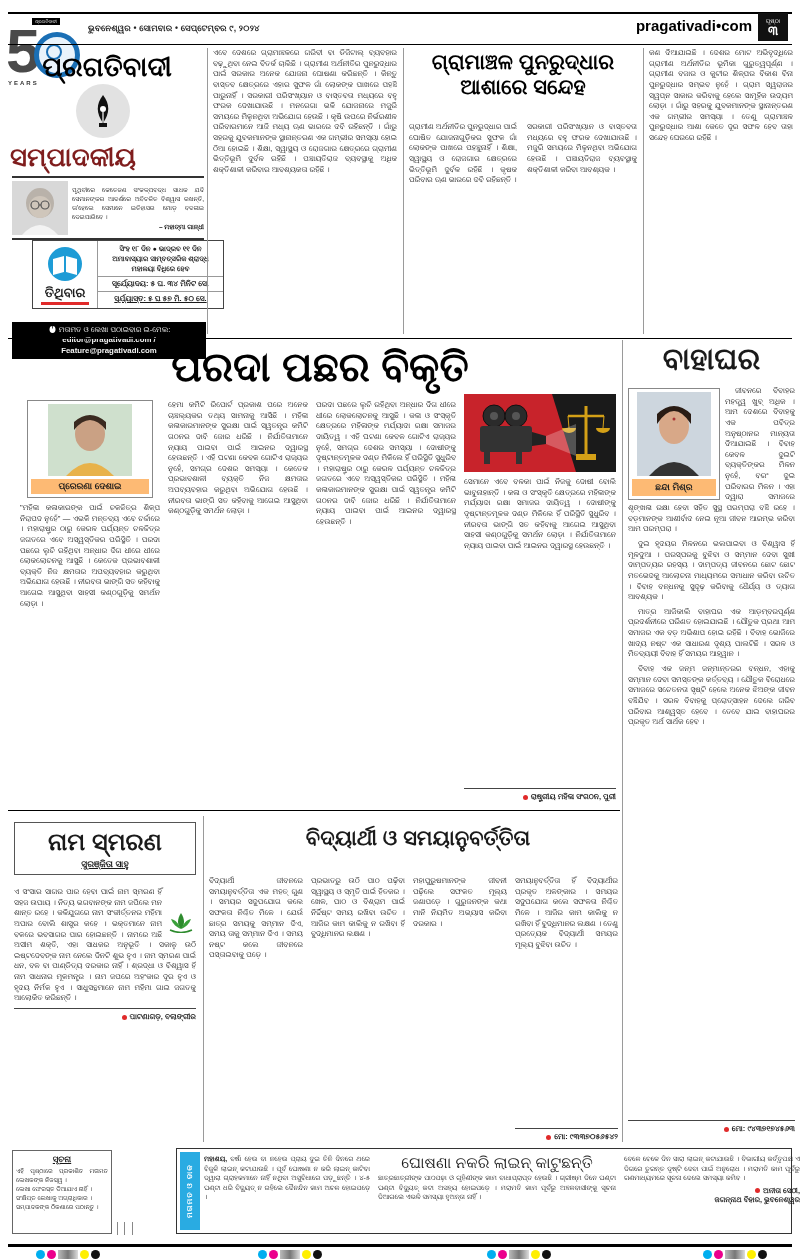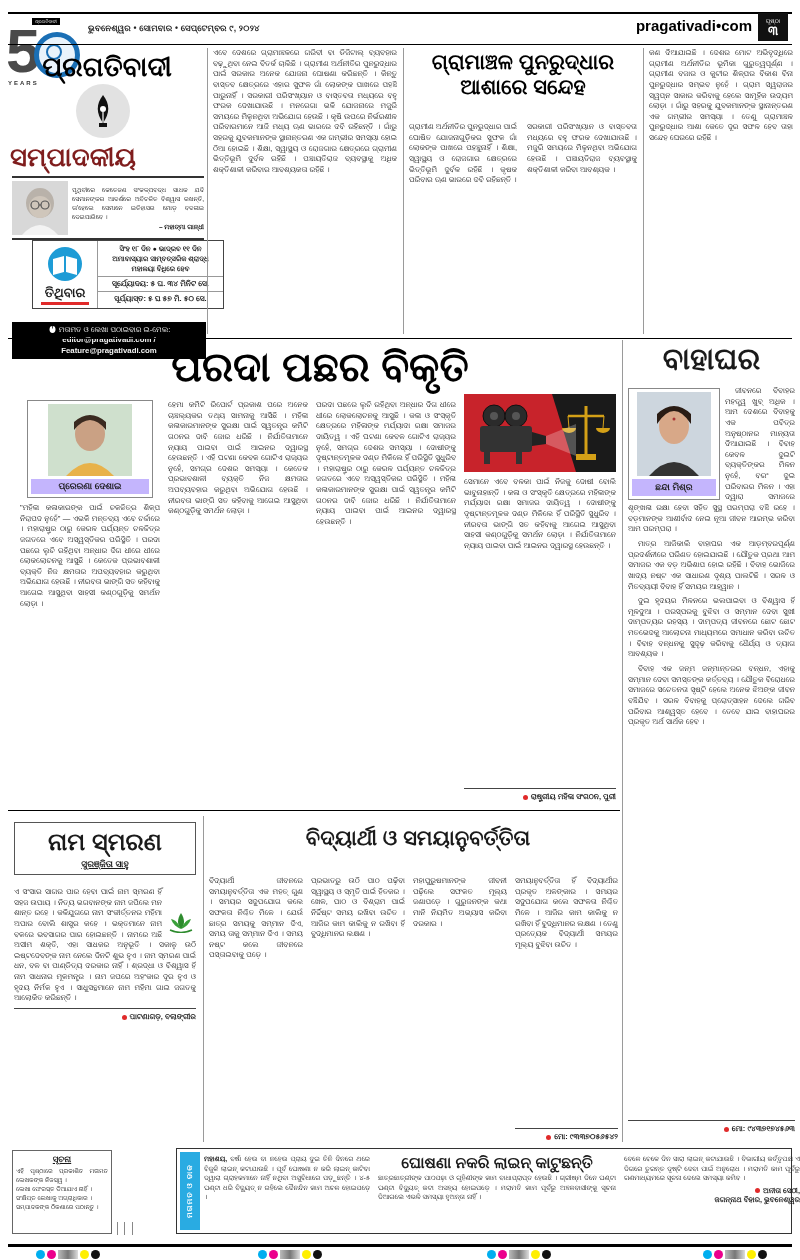--- a/index.html
+++ b/index.html
@@ -35,36 +35,36 @@
               padding:3px 0;display:flex;gap:4px;align-items:center;}
   .gq{font-size:6.3px;line-height:1.45;text-align:justify;color:#111;flex:1;}
   .gq .attr{display:block;text-align:right;font-weight:bold;font-size:6.5px;}
   .almanac{left:12px;top:240px;width:190px;border:1px solid #444;display:flex;margin-left:20px;}
   .alm-left{width:64px;border-right:1px solid #999;display:flex;flex-direction:column;align-items:center;padding:5px 0 3px;}
   .alm-title{font-size:13px;font-weight:800;margin-top:3px;}
   .alm-red{width:48px;height:3px;background:#e02a2a;margin-top:1px;}
   .alm-right{flex:1;display:flex;flex-direction:column;}
   .alm-lines{padding:3px 3px 2px;text-align:center;font-size:7px;font-weight:bold;line-height:1.45;border-bottom:1px solid #999;}
   .alm-row{padding:2px 2px;text-align:center;font-size:7.5px;font-weight:bold;}
-  .alm-row + .alm-row{border-top:1px solid #999;}
+  .alm-row + .alm-row{border-top:1px solid #999;text-decoration:underline;}
   .contactbar{left:12px;top:322px;width:190px;background:#000;color:#fff;text-align:center;
               padding:3px 2px;line-height:1.35;}
   .contactbar .c1{font-size:7.5px;}
   .contactbar .c2{font-size:7.8px;font-weight:bold;color:#f4f4f4;}
 
   
   .ed-head{left:409px;top:50px;width:228px;text-align:center;font-size:21px;font-weight:900;
            line-height:1.18;white-space:pre-line;color:#000;}
   .ed-col{overflow:hidden;}
 
   
   .feat-head{left:70px;top:344px;width:500px;text-align:center;font-size:41px;font-weight:900;color:#000;}
   .author-box{border:1px solid #888;padding:3px;background:#fff;}
   .author-box .ph{display:block;margin:0 auto;}
-  .author-name{background:#c4b5fd;text-align:center;font-size:9px;font-weight:bold;padding:2px 0;margin-top:3px;}
+  .author-name{background:#fdba74;text-align:center;font-size:9px;font-weight:bold;padding:2px 0;margin-top:3px;}
   .byline{display:flex;align-items:center;justify-content:flex-end;gap:3px;border-top:1px solid #444;
           padding-top:3px;margin-top:4px;font-size:7.5px;font-weight:bold;}
   .byline .dot{width:5px;height:5px;border-radius:50%;background:#e02a2a;flex:0 0 auto;}
 
   
   .wed-head{left:628px;top:342px;width:167px;text-align:center;font-size:30px;font-weight:900;}
   .wed-body{left:628px;top:386px;width:167px;height:726px;overflow:hidden;}
   .wed-body p{margin:0 0 4px;text-indent:10px;}
   .wed-author{float:left;margin:2px 5px 3px 0;}
 
@@ -73,21 +73,21 @@
   .nama-title{font-size:24px;font-weight:900;}
   .nama-author{font-size:9px;font-weight:bold;text-decoration:underline;margin-top:3px;}
   .stud-head{left:226px;top:826px;width:384px;text-align:center;font-size:21px;font-weight:900;}
 
   
   .letters{left:176px;top:1148px;width:616px;height:86px;border:1.5px solid #333;display:flex;padding:3px;box-sizing:border-box;}
   .strip{width:20px;background:#29abe2;color:#fff;display:flex;align-items:center;justify-content:center;
          font-size:7.5px;font-weight:bold;writing-mode:vertical-rl;transform:rotate(180deg);letter-spacing:1px;}
   .let-content{flex:1;display:flex;gap:8px;padding:2px 4px;}
   .let-col{overflow:hidden;}
-  .let-head{text-align:center;font-size:15.5px;font-weight:700;margin-bottom:2px;line-height:1.1;}
+  .let-head{text-align:center;font-size:15.5px;font-weight:400;margin-bottom:2px;line-height:1.1;}
   .sig{display:flex;align-items:center;justify-content:flex-end;gap:3px;font-size:7.3px;font-weight:bold;margin-top:3px;}
   .sig .dot{width:5px;height:5px;border-radius:50%;background:#e02a2a;}
   .sig-addr{text-align:right;font-size:7.3px;font-weight:bold;}
 
   .notice{left:12px;top:1150px;width:100px;height:84px;border:1px solid #666;padding:3px;box-sizing:border-box;overflow:hidden;}
   .notice .nh{text-align:center;font-weight:bold;font-size:8.5px;text-decoration:underline;margin-bottom:2px;}
   .notice .nl{font-size:6.2px;line-height:1.45;text-align:justify;}
 
   
   .dots{position:absolute;top:1250px;display:flex;align-items:center;gap:2px;}
@@ -241,22 +241,22 @@
       <svg class="ph" width="74" height="84" viewBox="0 0 74 84">
         <rect width="74" height="84" fill="#cdd6de"></rect>
         <ellipse cx="37" cy="34" rx="15" ry="18" fill="#d8a888"></ellipse>
         <path d="M20 32 Q37 6 54 32 L54 22 Q37 6 20 22 Z" fill="#2a1c14"></path>
         <circle cx="37" cy="27" r="1.5" fill="#a33"></circle>
         <path d="M12 84 Q37 56 62 84 Z" fill="#333"></path>
       </svg>
       <div class="author-name">ଛନ୍ଦା ମିଶ୍ର</div>
     </div>
     <p>ଜୀବନରେ ବିବାହର ମହତ୍ତ୍ୱ ଖୁବ୍ ଅଧିକ । ଆମ ଦେଶରେ ବିବାହକୁ ଏକ ପବିତ୍ର ଅନୁଷ୍ଠାନର ମାନ୍ୟତା ଦିଆଯାଇଛି । ବିବାହ କେବଳ ଦୁଇଟି ବ୍ୟକ୍ତିଙ୍କର ମିଳନ ନୁହେଁ, ବରଂ ଦୁଇ ପରିବାରର ମିଳନ । ଏହା ଦ୍ୱାରା ସମାଜରେ ଶୃଙ୍ଖଳା ରକ୍ଷା ହେବା ସହିତ ସୁସ୍ଥ ପରମ୍ପରା ବଞ୍ଚି ରହେ । ବଡ଼ମାନଙ୍କ ଆଶୀର୍ବାଦ ନେଇ ନୂଆ ଜୀବନ ଆରମ୍ଭ କରିବା ଆମ ପରମ୍ପରା ।</p>
+    <p>ଦୁଇ ହୃଦୟର ମିଳନରେ ଭଲପାଇବା ଓ ବିଶ୍ୱାସ ହିଁ ମୂଳଦୁଆ । ପରସ୍ପରକୁ ବୁଝିବା ଓ ସମ୍ମାନ ଦେବା ସୁଖୀ ଦାମ୍ପତ୍ୟର ରହସ୍ୟ । ଦାମ୍ପତ୍ୟ ଜୀବନରେ ଛୋଟ ଛୋଟ ମତଭେଦକୁ ଆଲୋଚନା ମାଧ୍ୟମରେ ସମାଧାନ କରିବା ଉଚିତ । ବିବାହ ବନ୍ଧନକୁ ସୁଦୃଢ଼ କରିବାକୁ ଧୈର୍ଯ୍ୟ ଓ ତ୍ୟାଗ ଆବଶ୍ୟକ ।</p>
     <p>ମାତ୍ର ଆଜିକାଲି ବାହାଘର ଏକ ଆଡ଼ମ୍ବରପୂର୍ଣ୍ଣ ପ୍ରଦର୍ଶନୀରେ ପରିଣତ ହୋଇଯାଇଛି । ଯୌତୁକ ପ୍ରଥା ଆମ ସମାଜର ଏକ ବଡ଼ ଅଭିଶାପ ହୋଇ ରହିଛି । ବିବାହ ଭୋଜିରେ ଖାଦ୍ୟ ନଷ୍ଟ ଏକ ସାଧାରଣ ଦୃଶ୍ୟ ପାଲଟିଛି । ସରଳ ଓ ମିତବ୍ୟୟୀ ବିବାହ ହିଁ ସମୟର ଆହ୍ୱାନ ।</p>
-    <p>ଦୁଇ ହୃଦୟର ମିଳନରେ ଭଲପାଇବା ଓ ବିଶ୍ୱାସ ହିଁ ମୂଳଦୁଆ । ପରସ୍ପରକୁ ବୁଝିବା ଓ ସମ୍ମାନ ଦେବା ସୁଖୀ ଦାମ୍ପତ୍ୟର ରହସ୍ୟ । ଦାମ୍ପତ୍ୟ ଜୀବନରେ ଛୋଟ ଛୋଟ ମତଭେଦକୁ ଆଲୋଚନା ମାଧ୍ୟମରେ ସମାଧାନ କରିବା ଉଚିତ । ବିବାହ ବନ୍ଧନକୁ ସୁଦୃଢ଼ କରିବାକୁ ଧୈର୍ଯ୍ୟ ଓ ତ୍ୟାଗ ଆବଶ୍ୟକ ।</p>
     <p>ବିବାହ ଏକ ଜନ୍ମ ଜନ୍ମାନ୍ତରର ବନ୍ଧନ, ଏହାକୁ ସମ୍ମାନ ଦେବା ସମସ୍ତଙ୍କ କର୍ତ୍ତବ୍ୟ । ଯୌତୁକ ବିରୋଧରେ ସମାଜରେ ସଚେତନତା ସୃଷ୍ଟି ହେଲେ ଅନେକ ଝିଅଙ୍କ ଜୀବନ ବଞ୍ଚିଯିବ । ସରଳ ବିବାହକୁ ପ୍ରୋତ୍ସାହନ ଦେଲେ ଗରିବ ପରିବାର ଆଶ୍ୱସ୍ତ ହେବେ । ତେବେ ଯାଇ ବାହାଘରର ପ୍ରକୃତ ଅର୍ଥ ସାର୍ଥକ ହେବ ।</p>
   </div>
   <div class="abs" style="left:628px;top:1116px;width:167px">
     <div class="byline">
       <span class="dot"></span>
       <span>ମୋ: ୯୪୩୭୧୭୪୫୬୩</span>
     </div>
   </div>
 
   <div class="rule" style="left:8px;top:810px;width:612px;height:1px"></div>

